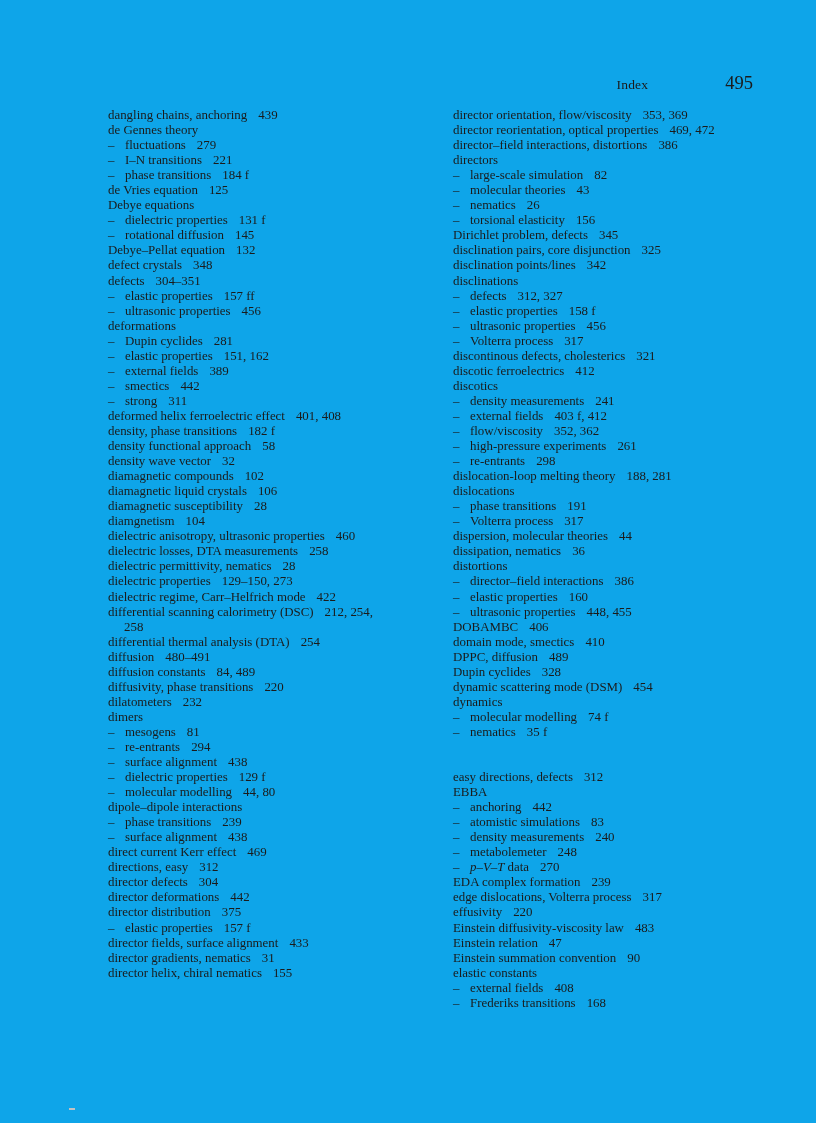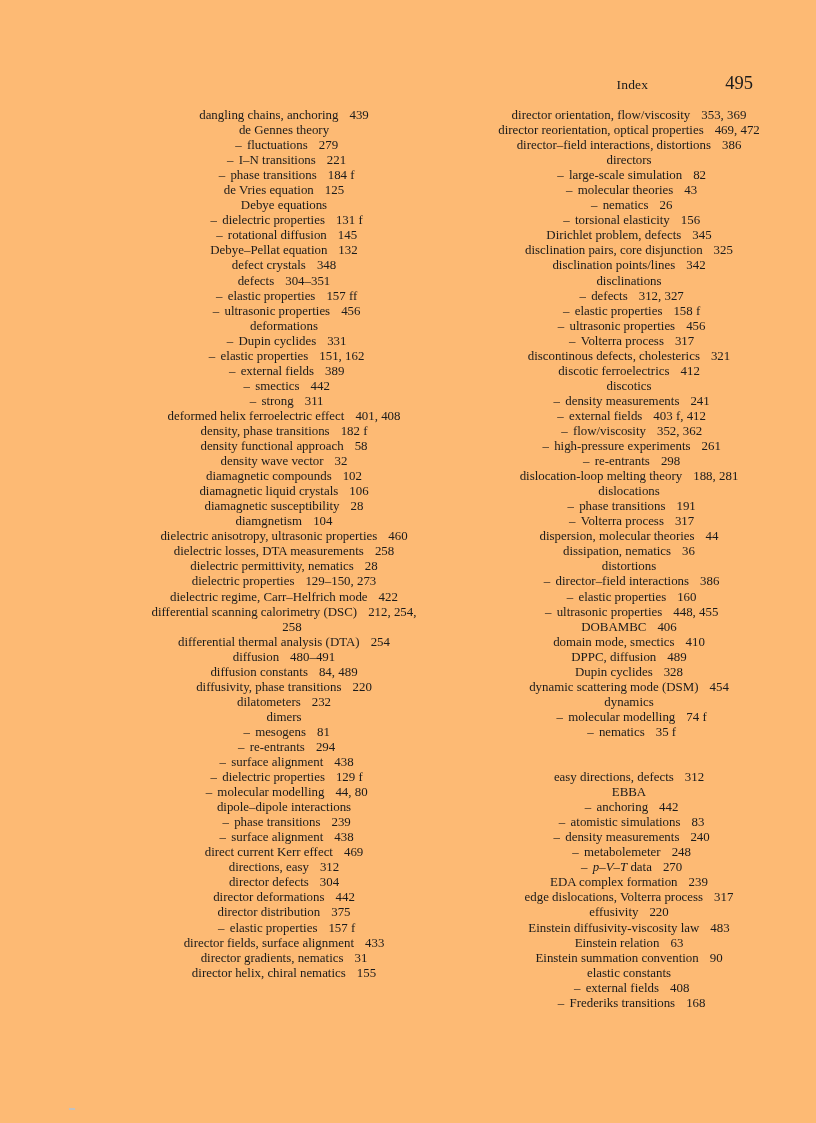--- a/index.html
+++ b/index.html
@@ -4,21 +4,21 @@
 <style>
   html,body{margin:0;padding:0;}
   body{
     width:816px;height:1123px;
     background:#ffffff;
     font-family:"Liberation Serif","DejaVu Serif",serif;
     color:#1b1b1b;
     position:relative;
     overflow:hidden;
   }
-  .page{position:absolute;inset:0;background:#fdba74;text-align:center;}
+  .page{position:absolute;inset:0;background:#0ea5e9;}
   .running-head{
     position:absolute;top:73px;left:0;width:753px;
     display:flex;justify-content:flex-end;align-items:baseline;
   }
   .running-head .rh-title{font-size:13.5px;letter-spacing:.2px;}
   .running-head .rh-num{font-size:18.5px;margin-left:77px;}
   .col{
     position:absolute;top:108px;width:352px;
     font-size:12.9px;line-height:15.05px;margin-left:16px;
   }
@@ -52,21 +52,21 @@
       <div class="line entry"><span class="t">de Vries equation</span><span class="pg">125</span></div>
       <div class="line entry"><span class="t">Debye equations</span></div>
       <div class="line sub"><span class="dash">–</span><span class="t">dielectric properties</span><span class="pg">131 f</span></div>
       <div class="line sub"><span class="dash">–</span><span class="t">rotational diffusion</span><span class="pg">145</span></div>
       <div class="line entry"><span class="t">Debye–Pellat equation</span><span class="pg">132</span></div>
       <div class="line entry"><span class="t">defect crystals</span><span class="pg">348</span></div>
       <div class="line entry"><span class="t">defects</span><span class="pg">304–351</span></div>
       <div class="line sub"><span class="dash">–</span><span class="t">elastic properties</span><span class="pg">157 ff</span></div>
       <div class="line sub"><span class="dash">–</span><span class="t">ultrasonic properties</span><span class="pg">456</span></div>
       <div class="line entry"><span class="t">deformations</span></div>
-      <div class="line sub"><span class="dash">–</span><span class="t">Dupin cyclides</span><span class="pg">331</span></div>
+      <div class="line sub"><span class="dash">–</span><span class="t">Dupin cyclides</span><span class="pg">281</span></div>
       <div class="line sub"><span class="dash">–</span><span class="t">elastic properties</span><span class="pg">151, 162</span></div>
       <div class="line sub"><span class="dash">–</span><span class="t">external fields</span><span class="pg">389</span></div>
       <div class="line sub"><span class="dash">–</span><span class="t">smectics</span><span class="pg">442</span></div>
       <div class="line sub"><span class="dash">–</span><span class="t">strong</span><span class="pg">311</span></div>
       <div class="line entry"><span class="t">deformed helix ferroelectric effect</span><span class="pg">401, 408</span></div>
       <div class="line entry"><span class="t">density, phase transitions</span><span class="pg">182 f</span></div>
       <div class="line entry"><span class="t">density functional approach</span><span class="pg">58</span></div>
       <div class="line entry"><span class="t">density wave vector</span><span class="pg">32</span></div>
       <div class="line entry"><span class="t">diamagnetic compounds</span><span class="pg">102</span></div>
       <div class="line entry"><span class="t">diamagnetic liquid crystals</span><span class="pg">106</span></div>
@@ -152,21 +152,21 @@
       <div class="line entry"><span class="t">EBBA</span></div>
       <div class="line sub"><span class="dash">–</span><span class="t">anchoring</span><span class="pg">442</span></div>
       <div class="line sub"><span class="dash">–</span><span class="t">atomistic simulations</span><span class="pg">83</span></div>
       <div class="line sub"><span class="dash">–</span><span class="t">density measurements</span><span class="pg">240</span></div>
       <div class="line sub"><span class="dash">–</span><span class="t">metabolemeter</span><span class="pg">248</span></div>
       <div class="line sub"><span class="dash">–</span><span class="t"><i>p–V–T</i> data</span><span class="pg">270</span></div>
       <div class="line entry"><span class="t">EDA complex formation</span><span class="pg">239</span></div>
       <div class="line entry"><span class="t">edge dislocations, Volterra process</span><span class="pg">317</span></div>
       <div class="line entry"><span class="t">effusivity</span><span class="pg">220</span></div>
       <div class="line entry"><span class="t">Einstein diffusivity-viscosity law</span><span class="pg">483</span></div>
-      <div class="line entry"><span class="t">Einstein relation</span><span class="pg">63</span></div>
+      <div class="line entry"><span class="t">Einstein relation</span><span class="pg">47</span></div>
       <div class="line entry"><span class="t">Einstein summation convention</span><span class="pg">90</span></div>
       <div class="line entry"><span class="t">elastic constants</span></div>
       <div class="line sub"><span class="dash">–</span><span class="t">external fields</span><span class="pg">408</span></div>
       <div class="line sub"><span class="dash">–</span><span class="t">Frederiks transitions</span><span class="pg">168</span></div>
     </div>
 
   <div class="scan-artifact"></div>
 
 </div>
 

